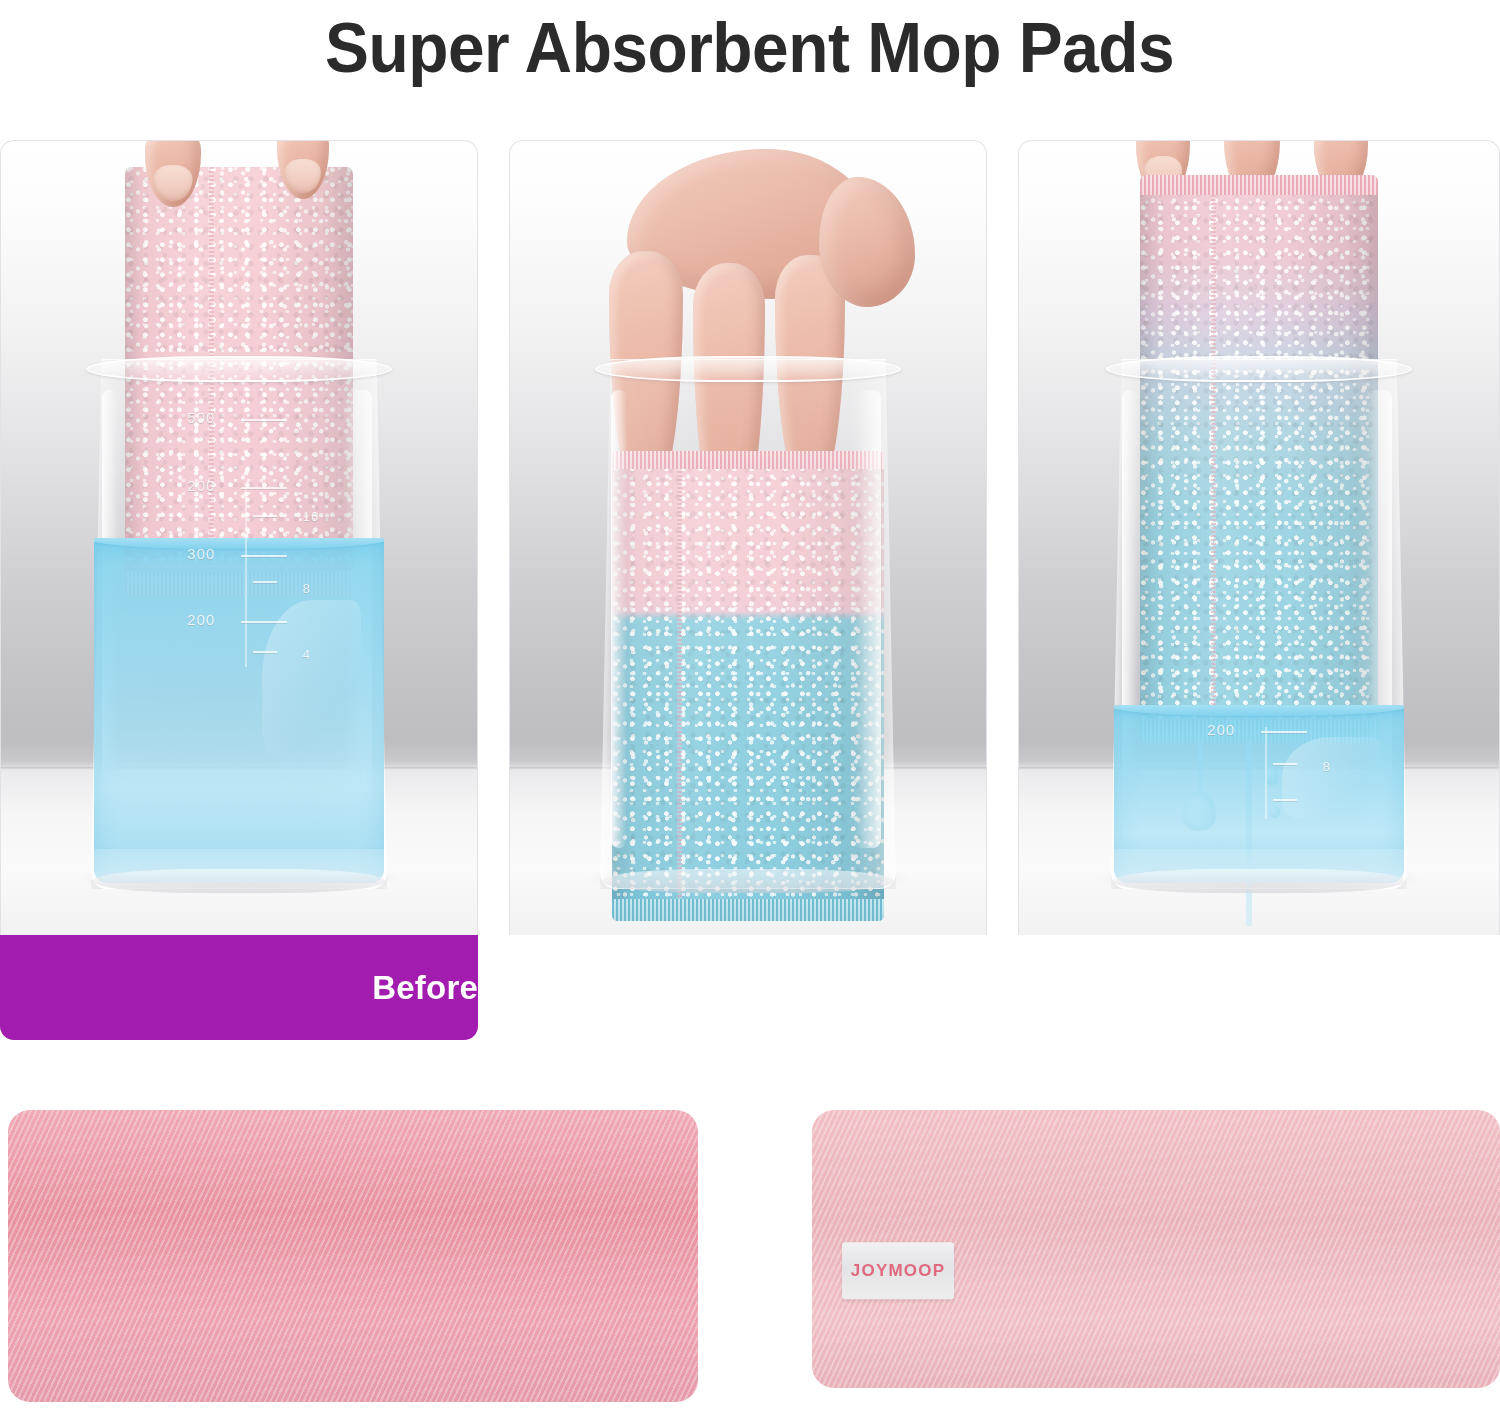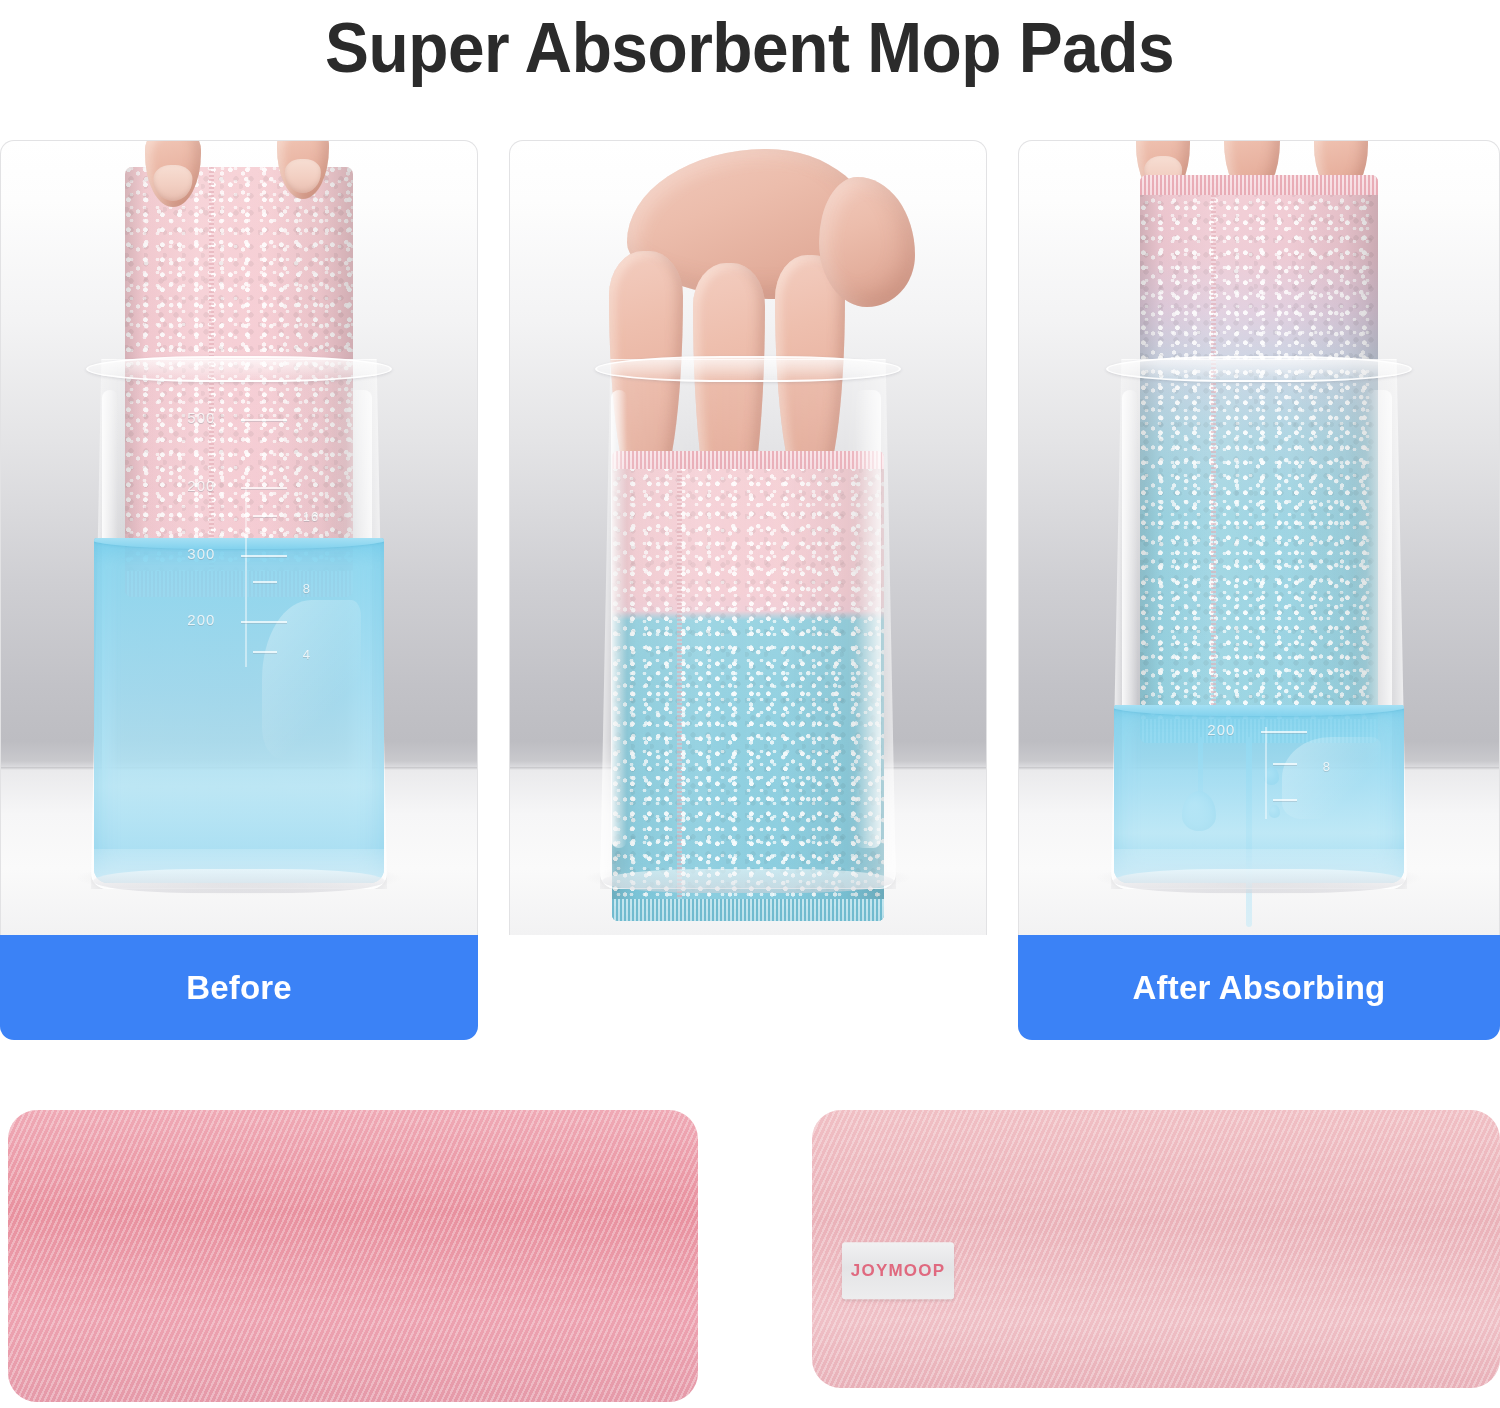--- a/index.html
+++ b/index.html
@@ -235,35 +235,35 @@
   }
   .drop{
     position:absolute; border-radius:50% 50% 48% 48% / 62% 62% 38% 38%;
     background:radial-gradient(circle at 36% 32%, rgba(255,255,255,.95), rgba(196,232,246,.85) 55%, rgba(160,216,238,.80));
     box-shadow:inset -2px -3px 6px rgba(110,180,210,.35);
   }
 
   
   .caption{
     position:absolute; left:0; bottom:0; width:100%; height:105px;
-    background:#3b82f6;
+    background:#a21caf;
     border-bottom-left-radius:14px; border-bottom-right-radius:14px;
-    display:flex; align-items:center; justify-content:center;
+    display:flex; align-items:center; justify-content:flex-end;
   }
   .caption-text{
     color:#ffffff; font-size:33px; font-weight:bold; letter-spacing:.2px;
     font-family:"Liberation Sans","DejaVu Sans",sans-serif;
   }
 
   
   .pads{
     position:absolute; left:0; top:1110px; width:1500px; height:298px;
   }
   .pad{
-    position:absolute; top:0; border-radius:29px; overflow:hidden;
+    position:absolute; top:0; border-radius:8px; overflow:hidden;
   }
   .pad.left{ left:8px; width:690px; height:292px; }
   .pad.right{ left:812px; width:688px; height:278px; }
 
   .pad-bind{
     position:absolute; inset:0; border-radius:22px;
     padding:13px;
   }
   .pad.left .pad-bind{
     background:linear-gradient(to bottom,#efa9b5 0%,#e8919f 35%,#eda2b0 70%,#e59aa9 100%);
@@ -516,23 +516,20 @@
           <div class="grad-lbl" style="top:362px;">200</div>
           <div class="grad sm" style="top:404px;"></div>
           <div class="grad-lbl oz" style="top:400px;">8</div>
           <div class="grad sm" style="top:440px;"></div>
         </div>
 
         <div class="cup-base"></div>
       </div>
     </div>
 
-    <div class="caption">
-      <span class="caption-text">After Absorbing</span>
-    </div>
   </div>
 
 </div>
 
 <div class="pads">
 
   <div class="pad left">
     <div class="pad-bind"></div>
     <div class="pad-face face-pink"></div>
   </div>

